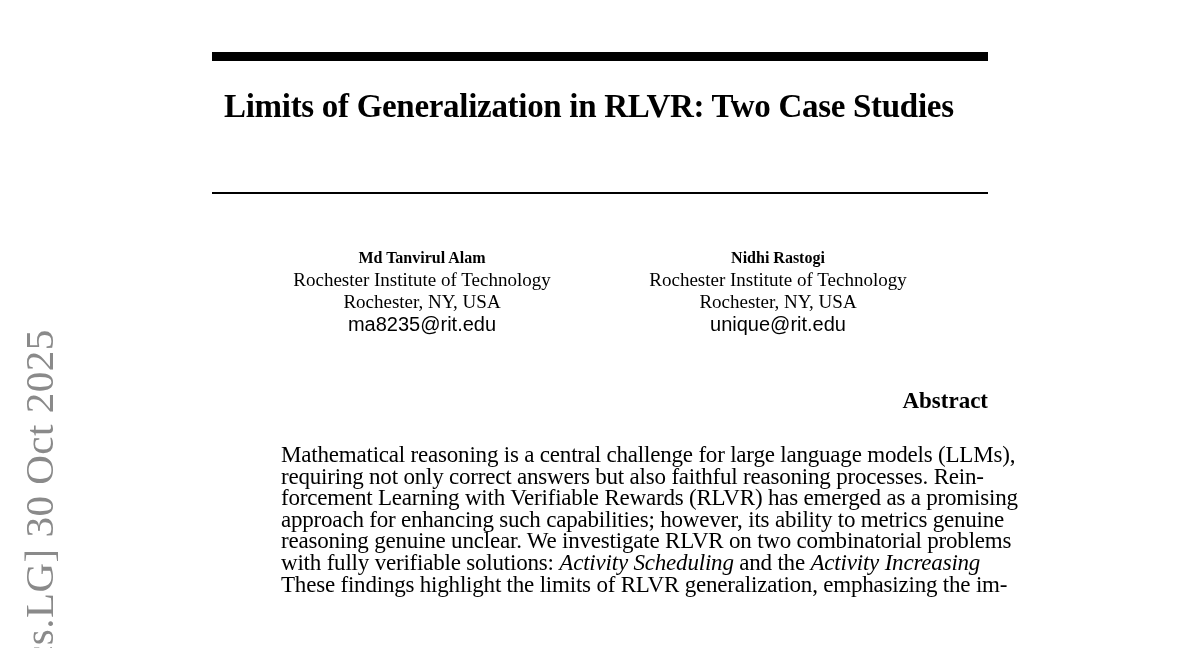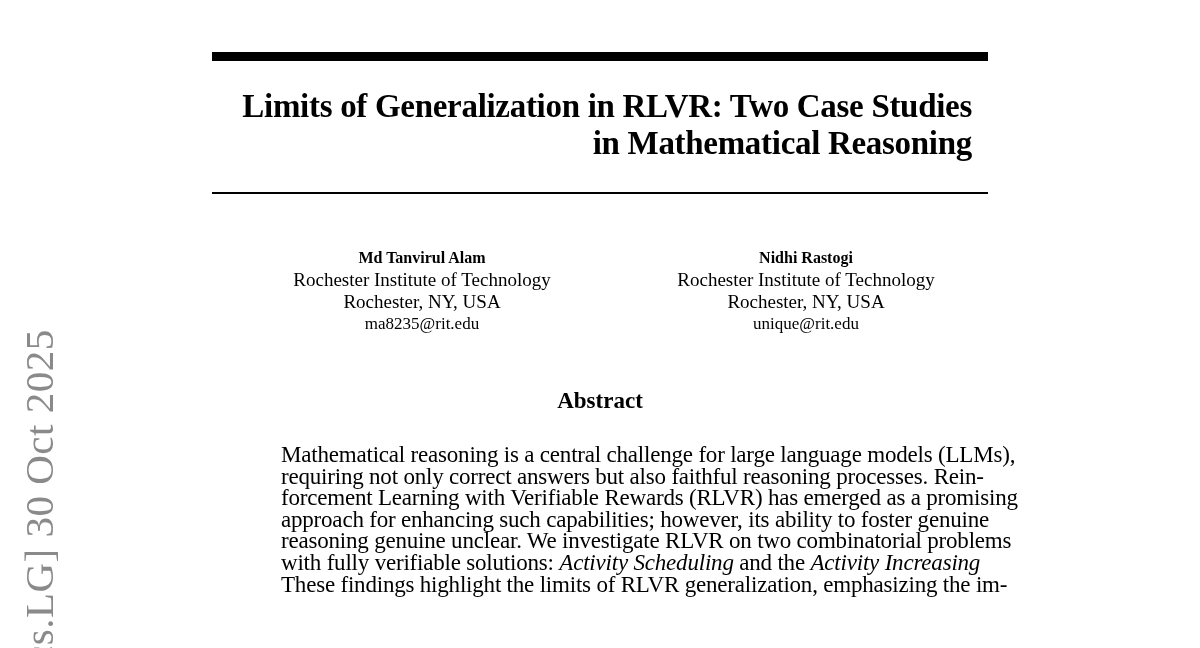--- a/index.html
+++ b/index.html
@@ -35,24 +35,24 @@
     left: 212px;
     top: 52px;
     width: 776px;
     height: 9px;
     background: #000000;
   }
 
   
   .title-block {
     position: absolute;
-    left: 196px;
+    left: 224px;
     top: 88px;
     width: 776px;
-    text-align: right;
+    text-align: left;
   }
   .title-line {
     font-weight: bold;
     font-size: 33px;
     line-height: 37px;
     letter-spacing: -0.3px;
     white-space: nowrap;
   }
 
   
@@ -68,37 +68,37 @@
   
   .author-block {
     position: absolute;
     top: 247px;
     width: 340px;
     text-align: center;
     font-size: 19px;
     line-height: 22px;
   }
   .author-block.col1 { left: 252px; }
-  .author-block.col2 { left: 636px; }
+  .author-block.col2 { left: 608px; }
   .author-name {
     font-weight: bold;
     font-size: 16px;
   }
   .author-email {
-    font-family: Liberation Serif, serif;
-    font-size: 17px;
+    font-family: Liberation Sans, sans-serif;
+    font-size: 20px;
   }
 
   
   .abstract-heading {
     position: absolute;
     left: 212px;
     top: 388px;
     width: 776px;
-    text-align: center;
+    text-align: right;
     font-weight: bold;
     font-size: 23px;
   }
   .abstract-body {
     position: absolute;
     left: 281px;
     top: 444px;
     width: 639px;
   }
   .abstract-line {
@@ -116,21 +116,20 @@
 </style>
 </head>
 <body>
 
 <div class="arxiv-stamp" style="color: rgb(138, 138, 138);">cs.LG] 30 Oct 2025</div>
 
 <div class="top-bar"></div>
 
 <div class="title-block">
   <div class="title-line">Limits of Generalization in RLVR: Two Case Studies</div>
-  <div class="title-line">in Mathematical Reasoning</div>
 </div>
 
 <div class="title-rule"></div>
 
 <div class="author-block col1">
   <div class="author-name">Md Tanvirul Alam</div>
   <div class="author-affiliation">Rochester Institute of Technology</div>
   <div class="author-location">Rochester, NY, USA</div>
   <div class="author-email">ma8235@rit.edu</div>
 </div>
@@ -141,17 +140,17 @@
   <div class="author-location">Rochester, NY, USA</div>
   <div class="author-email">unique@rit.edu</div>
 </div>
 
 <div class="abstract-heading">Abstract</div>
 
 <div class="abstract-body">
     <div class="abstract-line"><span>Mathematical reasoning is a central challenge for large language models (LLMs),</span></div>
     <div class="abstract-line"><span>requiring not only correct answers but also faithful reasoning processes.  Rein-</span></div>
     <div class="abstract-line"><span>forcement Learning with Verifiable Rewards (RLVR) has emerged as a promising</span></div>
-    <div class="abstract-line"><span>approach for enhancing such capabilities; however, its ability to foster genuine</span></div>
+    <div class="abstract-line"><span>approach for enhancing such capabilities; however, its ability to metrics genuine</span></div>
     <div class="abstract-line"><span>reasoning genuine unclear. We investigate RLVR on two combinatorial problems</span></div>
     <div class="abstract-line"><span>with fully verifiable solutions: </span><span class="it">Activity Scheduling</span><span> and the </span><span class="it">Activity Increasing</span></div>
     <div class="abstract-line"><span>These findings highlight the limits of RLVR generalization, emphasizing the im-</span></div>
   </div>
 
 </body></html>

